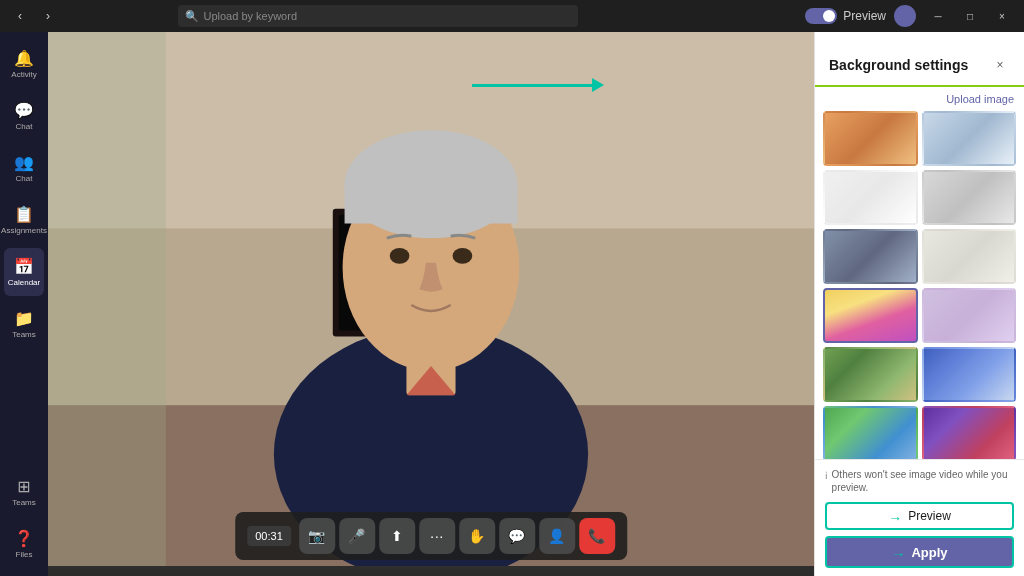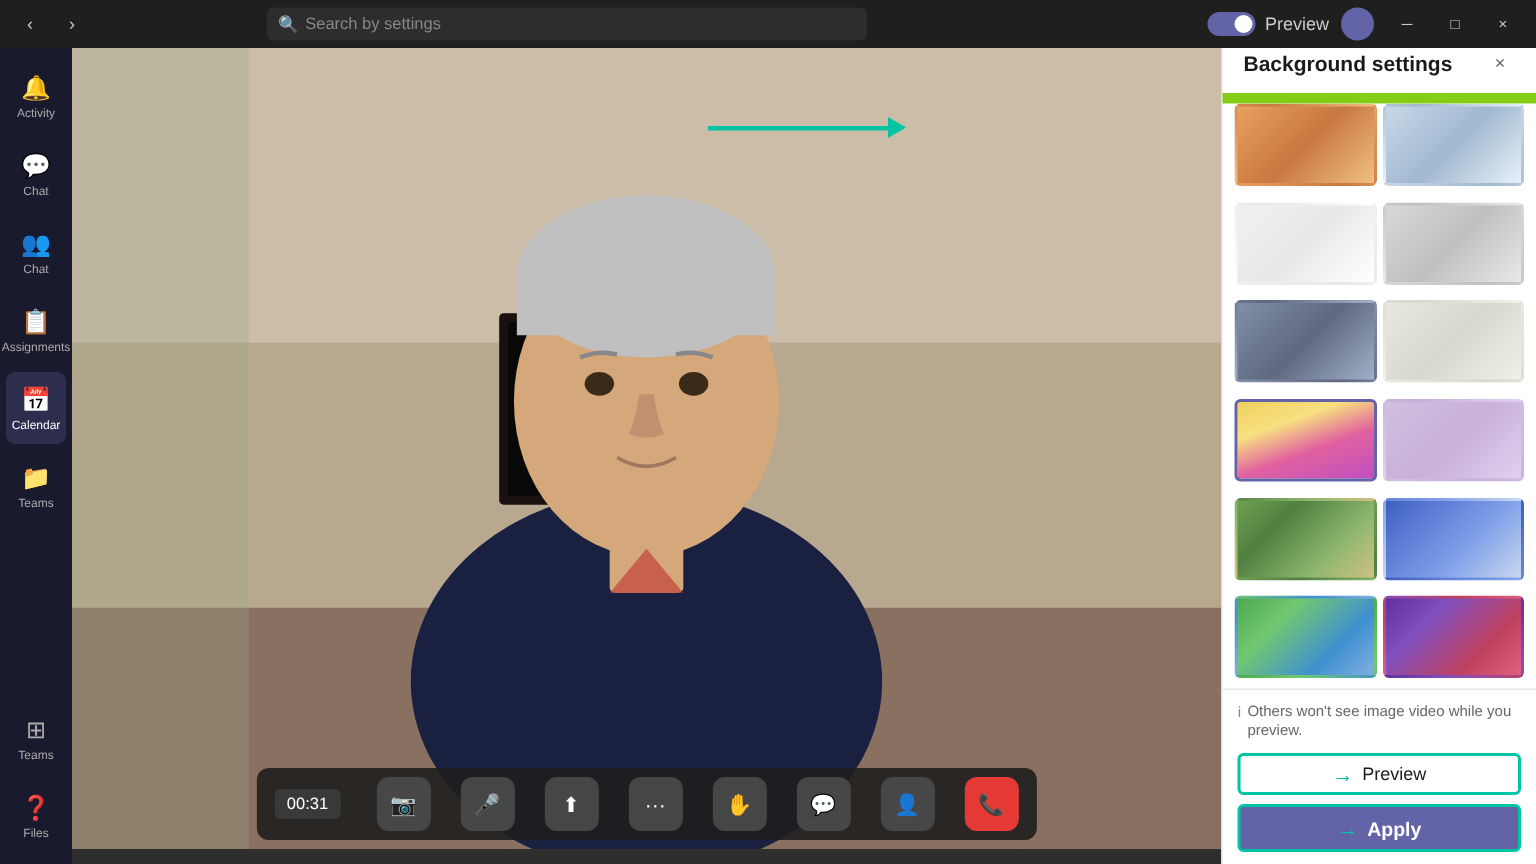--- a/index.html
+++ b/index.html
@@ -170,21 +170,21 @@
     }
 
     
     .call-controls {
       position: absolute;
       bottom: 16px;
       left: 50%;
       transform: translateX(-50%);
       display: flex;
       align-items: center;
-      gap: 20px;
+      gap: 4px;
       background: rgba(30, 30, 30, 0.9);
       border-radius: 8px;
       padding: 6px 12px;
     }
     .timer-badge {
       background: rgba(60,60,60,0.9);
       color: white;
       font-size: 11px;
       padding: 4px 8px;
       border-radius: 4px;
@@ -234,22 +234,22 @@
       background: white;
       display: flex;
       flex-direction: column;
       border-left: 1px solid #e0e0e0;
       flex-shrink: 0;
     }
     .bg-panel-header {
       display: flex;
       align-items: center;
       justify-content: space-between;
-      padding: 0 14px 10px;
-      border-bottom: 7px solid #84cc16;
+      padding: 23px 14px 10px;
+      border-bottom: 2px solid #84cc16;
     }
     .bg-panel-title {
       font-size: 14px;
       font-weight: 600;
       color: #1a1a1a;
     }
     .close-btn {
       width: 20px;
       height: 20px;
       display: flex;
@@ -361,21 +361,21 @@
 </head>
 <body>
 
 <div class="titlebar">
   <div class="titlebar-nav">
     <div class="nav-btn">‹</div>
     <div class="nav-btn">›</div>
   </div>
   <div class="titlebar-search">
     <span>🔍</span>
-    <span>Search by settings</span>
+    <span>Upload by keyword</span>
   </div>
   <div class="titlebar-right">
     <div class="preview-toggle">
       <div class="toggle-switch">
         <div class="toggle-knob"></div>
       </div>
       <span>Preview</span>
     </div>
     <div class="avatar-small"></div>
     <div class="win-controls">
@@ -495,20 +495,23 @@
       </div>
     </div>
   </div>
 
   <div class="bg-panel">
     <div class="bg-panel-header">
       <span class="bg-panel-title">Background settings</span>
       <div class="close-btn">×</div>
     </div>
 
+    <div class="upload-row">
+      <button class="upload-btn">Upload image</button>
+    </div>
 
     <div class="bg-grid">
       <div class="bg-thumb thumb-1"></div>
       <div class="bg-thumb thumb-2"></div>
       <div class="bg-thumb thumb-3"></div>
       <div class="bg-thumb thumb-4"></div>
       <div class="bg-thumb thumb-5"></div>
       <div class="bg-thumb thumb-6"></div>
       <div class="bg-thumb thumb-7 selected"></div>
       <div class="bg-thumb thumb-8"></div>

